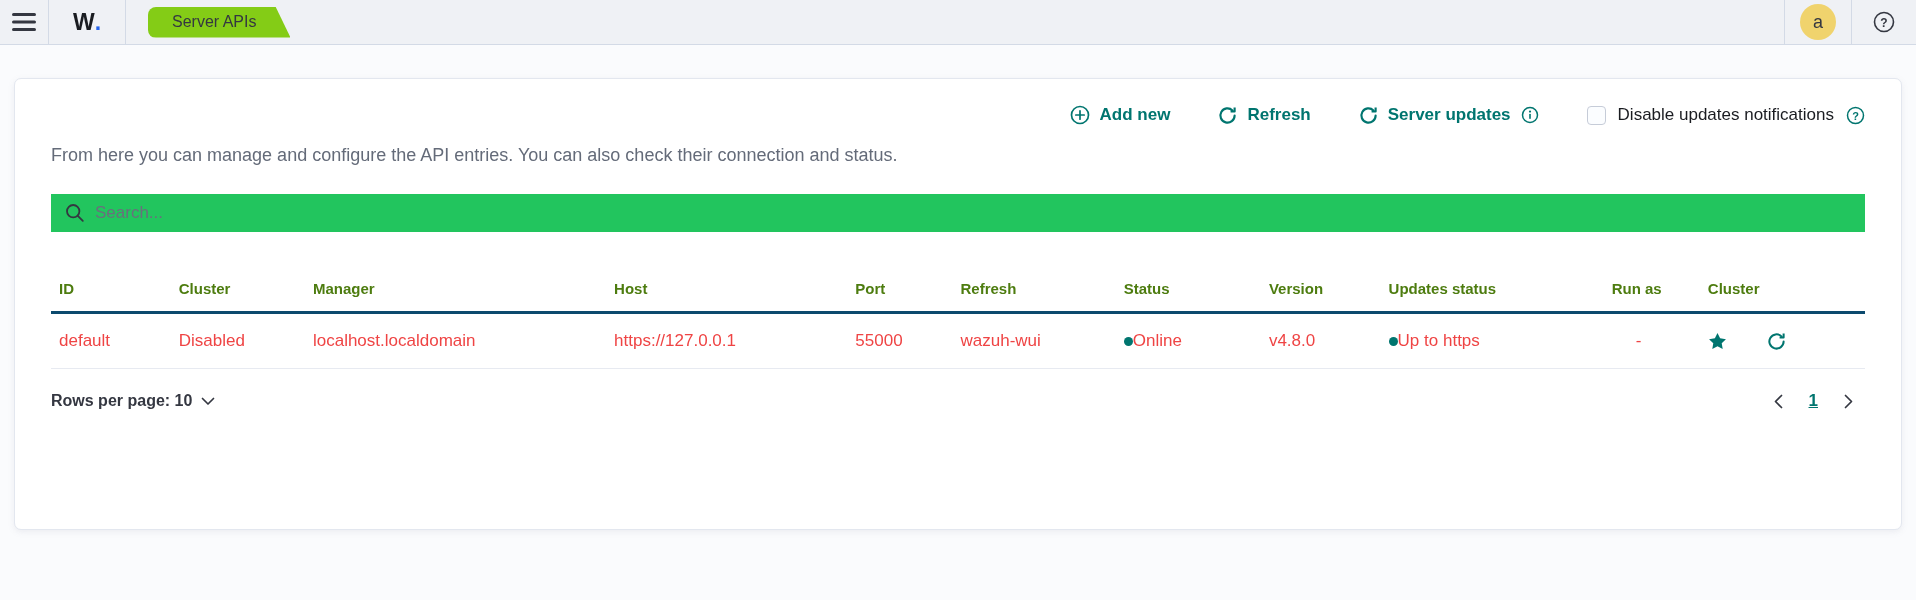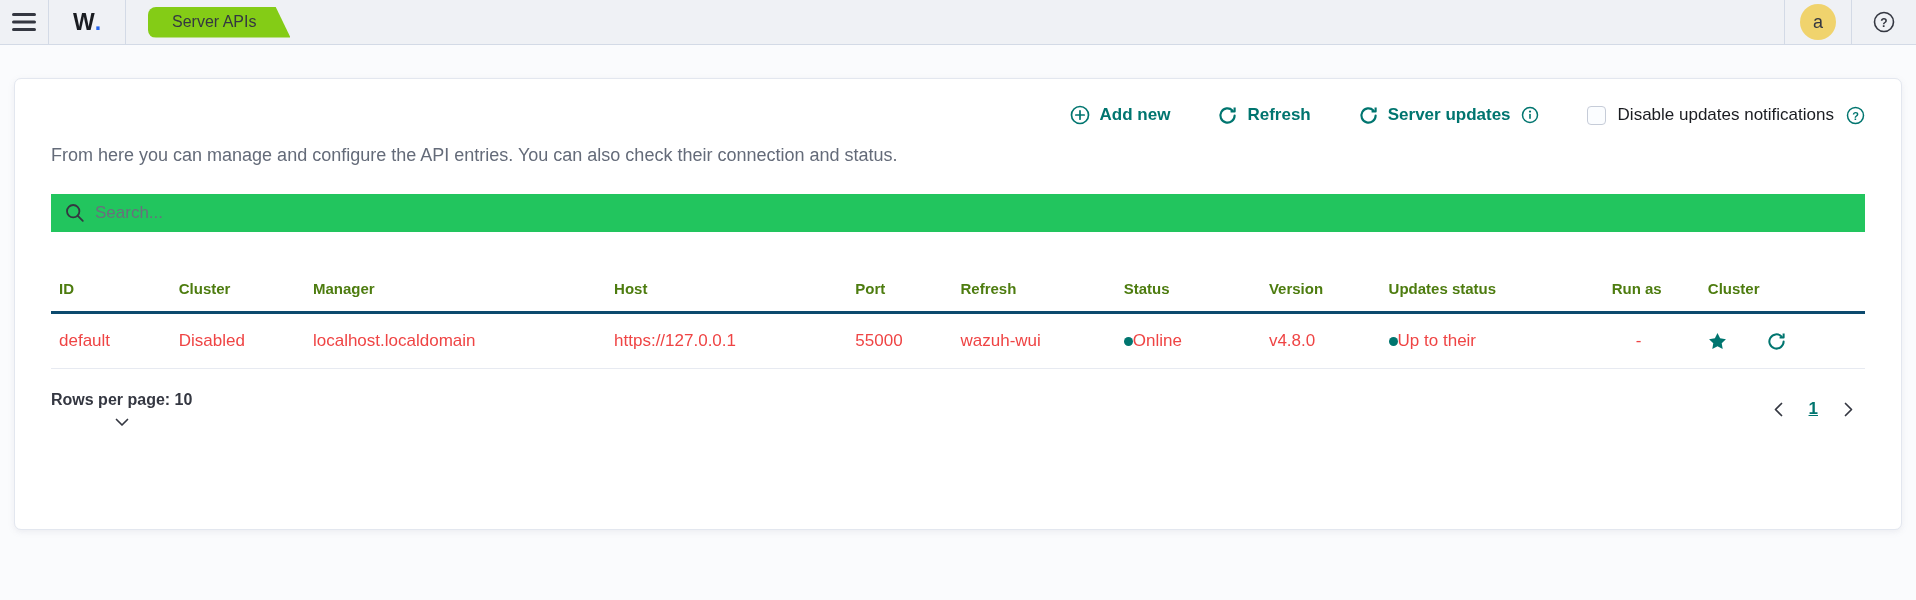--- a/index.html
+++ b/index.html
@@ -158,21 +158,21 @@
 
   
   .table-footer {
     margin-top: 22px;
     display: flex; align-items: center;
   }
   .rows-per-page {
     display: flex; align-items: center; gap: 9px;
     background: none; border: none; cursor: pointer;
     font-family: inherit;
-    font-size: 16px; font-weight: 600; color: #343741; flex-direction: column;
+    font-size: 16px; font-weight: 600; color: #343741;
   }
   .pagination {
     margin-left: auto;
     display: flex; align-items: center; gap: 26px;
     padding-right: 12px;
   }
   .page-num {
     background: none; border: none; cursor: pointer;
     font-family: inherit;
     font-size: 17px; font-weight: 700;
@@ -330,21 +330,21 @@
         <td>
           <span class="status-cell">
             <span class="status-dot"></span>
             <span>Online</span>
           </span>
         </td>
         <td>v4.8.0</td>
         <td>
           <span class="status-cell">
             <span class="status-dot"></span>
-            <span>Up to their</span>
+            <span>Up to https</span>
           </span>
         </td>
         <td class="runas-cell">-</td>
         <td>
           <span class="actions-cell">
             <button class="icon-btn">
               <span>
                 <svg width="19" height="19" viewBox="0 0 16 16">
                   <path d="M8 0.9l2.2 4.4 4.9 0.7-3.55 3.45 0.84 4.85L8 12 3.61 14.3l0.84-4.85L0.9 6l4.9-0.7z" fill="#00756f"></path>
                 </svg>

